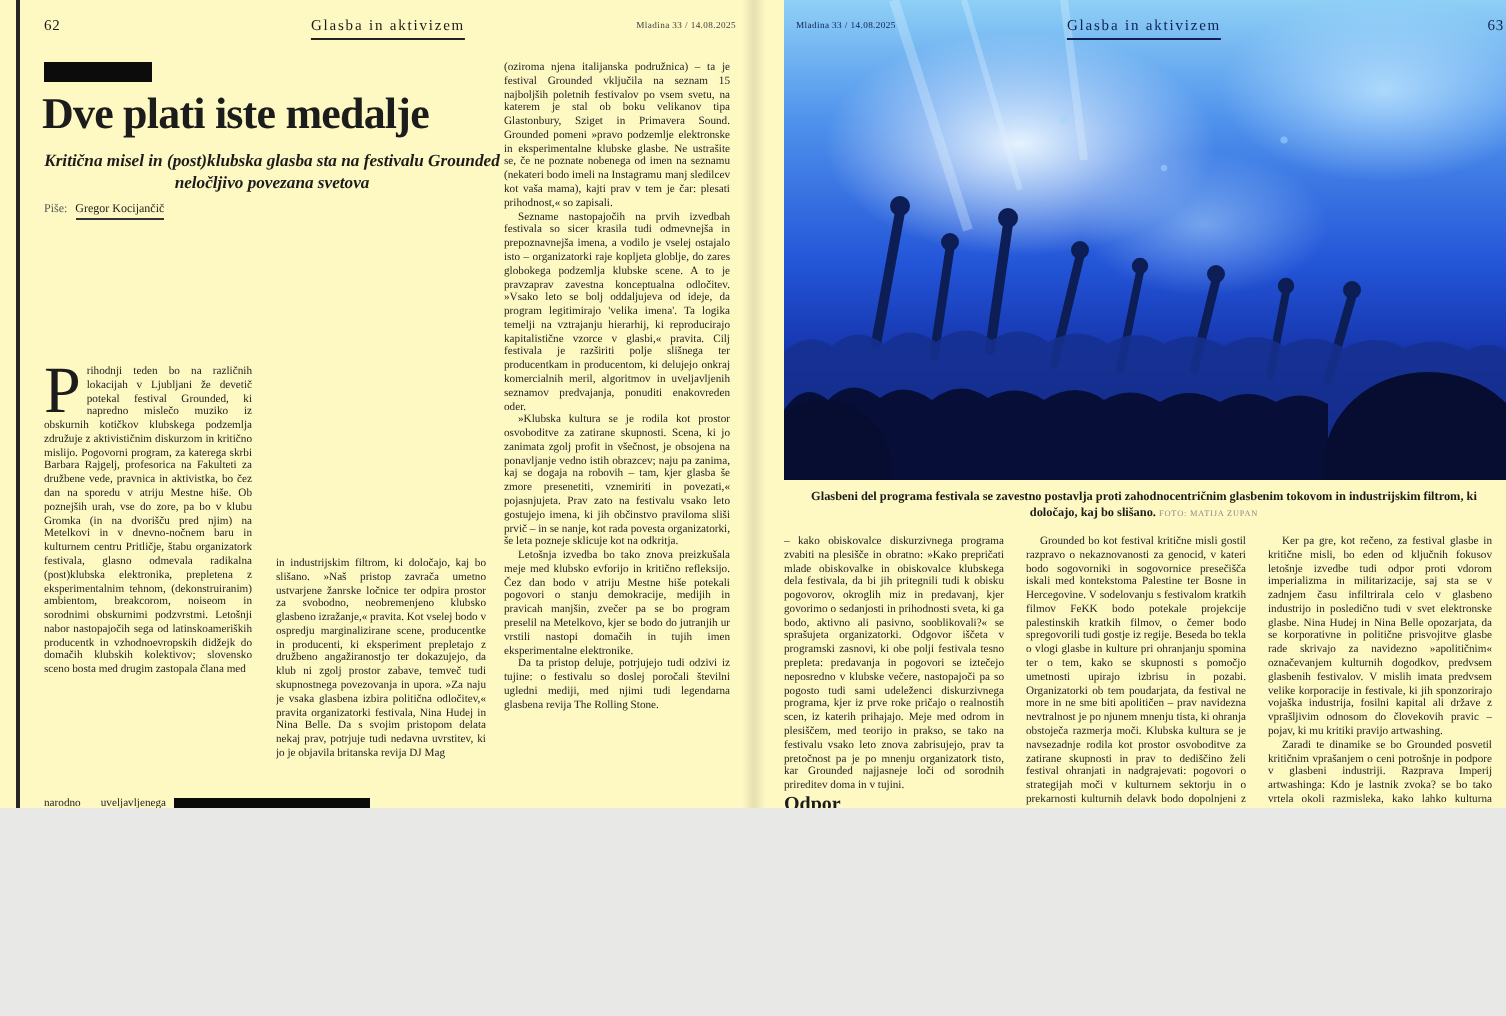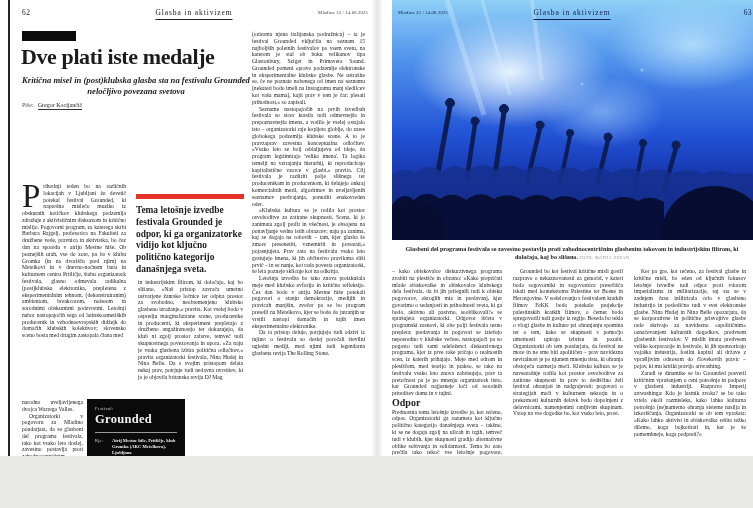--- a/index.html
+++ b/index.html
@@ -1,16 +1,16 @@
 <!DOCTYPE html>
 <html lang="sl"><head>
 <meta charset="utf-8">
 <style>
   html,body{margin:0;padding:0;background:#e8e8e6;}
-  .spread{position:relative;width:753px;height:456px;background:#ffffff;overflow:hidden;
+  .spread{position:relative;width:753px;height:404px;background:#fef9c3;overflow:hidden;
           font-family:"Liberation Serif","DejaVu Serif",serif;color:#1c1c1c;text-decoration:underline;}
   .edge{position:absolute;left:8px;top:0;width:1.5px;height:508px;background:#262626;}
   .spine{position:absolute;left:371px;top:0;width:12px;height:508px;
          background:linear-gradient(to right,rgba(0,0,0,0),rgba(0,0,0,.10) 50%,rgba(0,0,0,0));}
   
   .pgnum{position:absolute;top:8px;font-size:7.5px;letter-spacing:.4px;}
   .section{position:absolute;top:8px;font-size:7.5px;letter-spacing:.9px;
            border-bottom:.8px solid #222;padding-bottom:2px;transform:translateX(-50%);white-space:nowrap;}
   .issue{position:absolute;top:10px;font-size:4.6px;letter-spacing:.2px;color:#3c3c3c;white-space:nowrap;}
   .hdr-onphoto{color:#0e2150;border-color:#0e2150;z-index:5;}
@@ -74,24 +74,20 @@
   </div>
 
   <div class="col c1a">
     <p><span class="dropcap">P</span><span>rihodnji teden bo na različnih lokacijah v Ljubljani že devetič potekal festival Grounded, ki napredno mislečo muziko iz obskurnih kotičkov klubskega podzemlja združuje z aktivističnim diskurzom in kritično mislijo. Pogovorni program, za katerega skrbi Barbara Rajgelj, profesorica na Fakulteti za družbene vede, pravnica in aktivistka, bo čez dan na sporedu v atriju Mestne hiše. Ob poznejših urah, vse do zore, pa bo v klubu Gromka (in na dvorišču pred njim) na Metelkovi in v dnevno-nočnem baru in kulturnem centru Pritličje, štabu organizatork festivala, glasno odmevala radikalna (post)klubska elektronika, prepletena z eksperimentalnim tehnom, (dekonstruiranim) ambientom, breakcorom, noiseom in sorodnimi obskurnimi podzvrstmi. Letošnji nabor nastopajočih sega od latinskoameriških producentk in vzhodnoevropskih didžejk do domačih klubskih kolektivov; slovensko sceno bosta med drugim zastopala člana med</span></p>
   </div>
   <div class="col c1b">
     <p>narodno uveljavljenega dvojca Warrego Valles.</p>
     <p class="ind">Organizatorki v pogovoru za Mladino poudarjata, da se glasbeni del programa festivala, tako kot vsako leto doslej, zavestno postavlja proti zahodnocentričnim glasbenim tokovom</p>
   </div>
 
-  <div class="pq">
-    <div class="pqbar" style="background:#e6332a;"></div>
-    <div class="pqtext">Tema letošnje izvedbe festivala Grounded je odpor, ki ga organizatorke vidijo kot ključno politično kategorijo današnjega sveta.</div>
-  </div>
   <div class="col c2">
     <p>in industrijskim filtrom, ki določajo, kaj bo slišano. »Naš pristop zavrača umetno ustvarjene žanrske ločnice ter odpira prostor za svobodno, neobremenjeno klubsko glasbeno izražanje,« pravita. Kot vselej bodo v ospredju marginalizirane scene, producentke in producenti, ki eksperiment prepletajo z družbeno angažiranostjo ter dokazujejo, da klub ni zgolj prostor zabave, temveč tudi skupnostnega povezovanja in upora. »Za naju je vsaka glasbena izbira politična odločitev,« pravita organizatorki festivala, Nina Hudej in Nina Belle. Da s svojim pristopom delata nekaj prav, potrjuje tudi nedavna uvrstitev, ki jo je objavila britanska revija DJ Mag</p>
   </div>
 
   <div class="col c3">
     <p>(oziroma njena italijanska podružnica) – ta je festival Grounded vključila na seznam 15 najboljših poletnih festivalov po vsem svetu, na katerem je stal ob boku velikanov tipa Glastonbury, Sziget in Primavera Sound. Grounded pomeni »pravo podzemlje elektronske in eksperimentalne klubske glasbe. Ne ustrašite se, če ne poznate nobenega od imen na seznamu (nekateri bodo imeli na Instagramu manj sledilcev kot vaša mama), kajti prav v tem je čar: plesati prihodnost,« so zapisali.</p>
     <p class="ind">Sezname nastopajočih na prvih izvedbah festivala so sicer krasila tudi odmevnejša in prepoznavnejša imena, a vodilo je vselej ostajalo isto – organizatorki raje kopljeta globlje, do zares globokega podzemlja klubske scene. A to je pravzaprav zavestna konceptualna odločitev. »Vsako leto se bolj oddaljujeva od ideje, da program legitimirajo 'velika imena'. Ta logika temelji na vztrajanju hierarhij, ki reproducirajo kapitalistične vzorce v glasbi,« pravita. Cilj festivala je razširiti polje slišnega ter producentkam in producentom, ki delujejo onkraj komercialnih meril, algoritmov in uveljavljenih seznamov predvajanja, ponuditi enakovreden oder.</p>
     <p class="ind">»Klubska kultura se je rodila kot prostor osvoboditve za zatirane skupnosti. Scena, ki jo zanimata zgolj profit in všečnost, je obsojena na ponavljanje vedno istih obrazcev; naju pa zanima, kaj se dogaja na robovih – tam, kjer glasba še zmore presenetiti, vznemiriti in povezati,« pojasnjujeta. Prav zato na festivalu vsako leto gostujejo imena, ki jih občinstvo praviloma sliši prvič – in se nanje, kot rada povesta organizatorki, še leta pozneje sklicuje kot na odkritja.</p>
     <p class="ind">Letošnja izvedba bo tako znova preizkušala meje med klubsko evforijo in kritično refleksijo. Čez dan bodo v atriju Mestne hiše potekali pogovori o stanju demokracije, medijih in pravicah manjšin, zvečer pa se bo program preselil na Metelkovo, kjer se bodo do jutranjih ur vrstili nastopi domačih in tujih imen eksperimentalne elektronike.</p>
     <p class="ind">Da ta pristop deluje, potrjujejo tudi odzivi iz tujine: o festivalu so doslej poročali številni ugledni mediji, med njimi tudi legendarna glasbena revija The Rolling Stone.</p>

